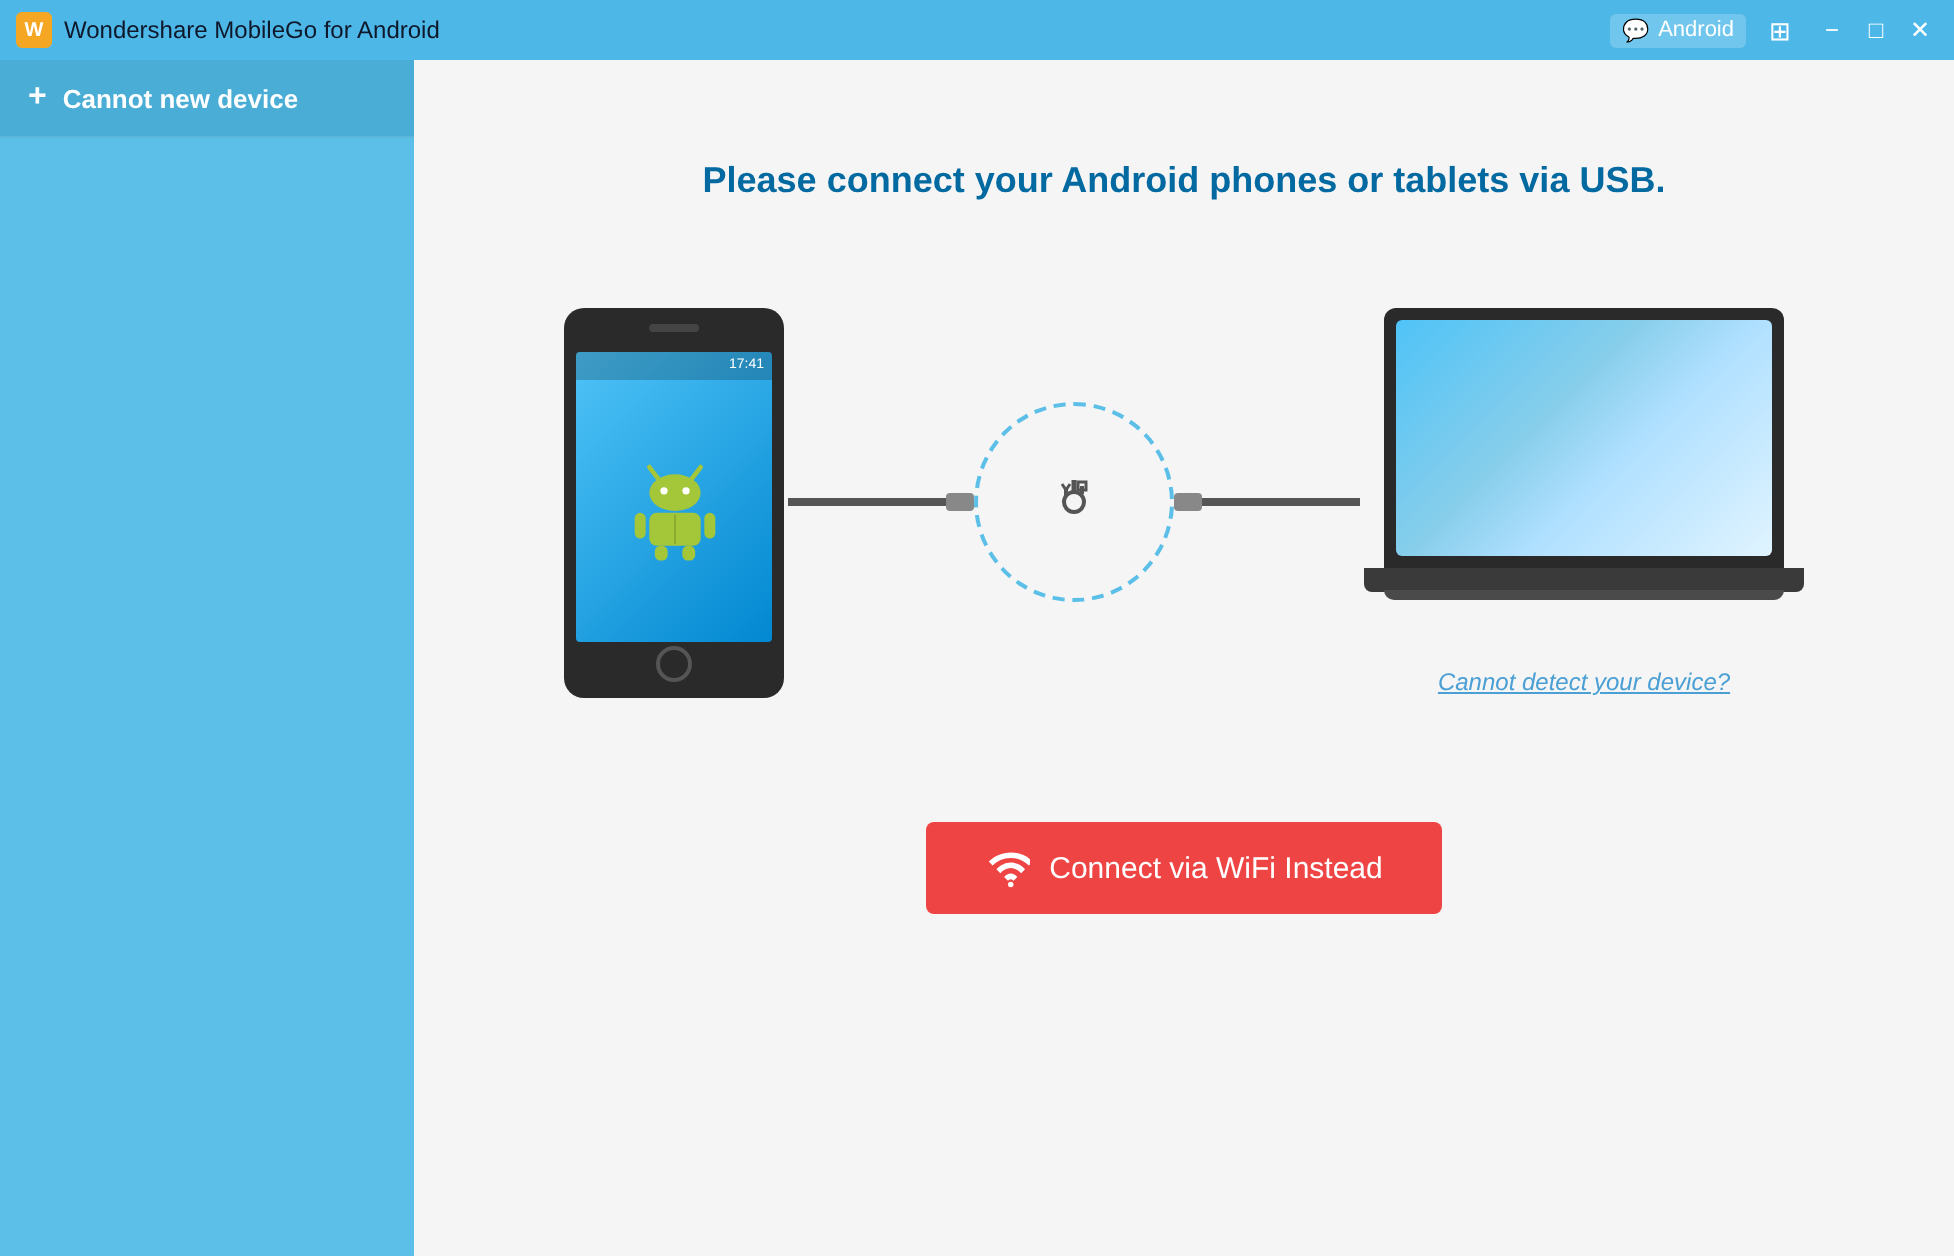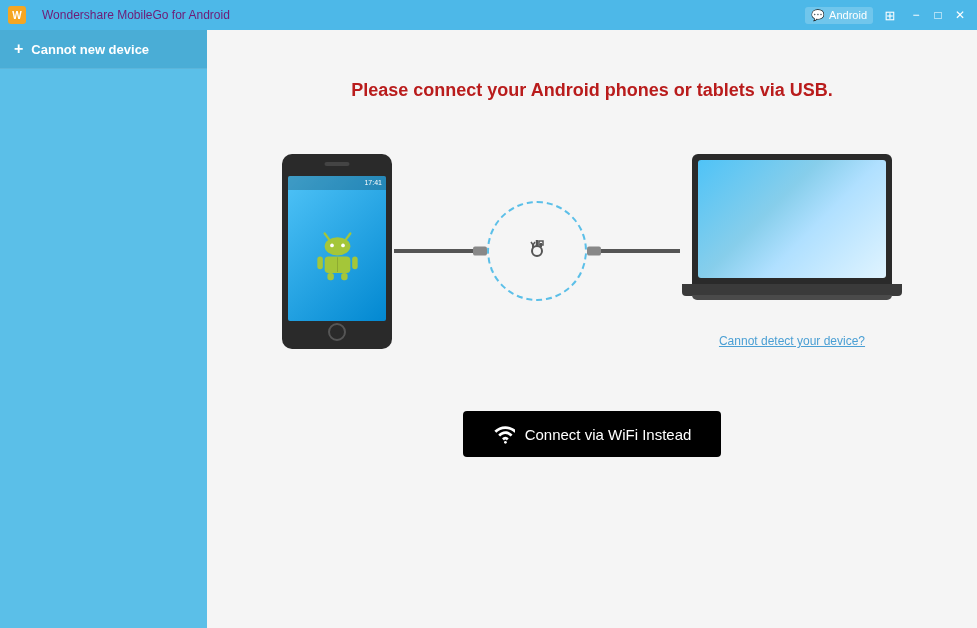--- a/index.html
+++ b/index.html
@@ -32,23 +32,22 @@
       background: #f5a623;
       border-radius: 3px;
       display: flex;
       align-items: center;
       justify-content: center;
       font-size: 10px;
       font-weight: bold;
       color: white;
     }
     .title-bar-title {
-      color: #701a75;
+      color: #0f172a;
       font-size: 12px;
-      margin-left: 10px;
     }
     .title-bar-right {
       display: flex;
       align-items: center;
       gap: 8px;
     }
     .feedback-btn {
       display: flex;
       align-items: center;
       gap: 4px;
@@ -111,21 +110,21 @@
       background: #f5f5f5;
       display: flex;
       flex-direction: column;
       align-items: center;
       padding-top: 50px;
     }
 
     .main-title {
       font-size: 18px;
       font-weight: bold;
-      color: #b91c1c;
+      color: #0369a1;
       margin-bottom: 40px;
     }
 
     
     .illustration {
       display: flex;
       align-items: center;
       justify-content: center;
       position: relative;
       width: 620px;
@@ -248,33 +247,34 @@
       background: #4a4a4a;
       border-radius: 0 0 8px 8px;
     }
     .cannot-detect {
       color: #4a9fd4;
       font-size: 12px;
       text-decoration: underline;
       cursor: pointer;
       margin-top: 5px;
       text-align: center;
+      font-style: italic;
     }
     .laptop-area {
       display: flex;
       flex-direction: column;
       align-items: center;
     }
 
     
     .wifi-button {
       display: flex;
       align-items: center;
       gap: 10px;
-      background: #000000;
+      background: #ef4444;
       color: white;
       font-size: 15px;
       padding: 12px 30px;
       border-radius: 4px;
       cursor: pointer;
       border: none;
       margin-top: 30px;
       font-weight: normal;
     }
     .wifi-icon-svg {

